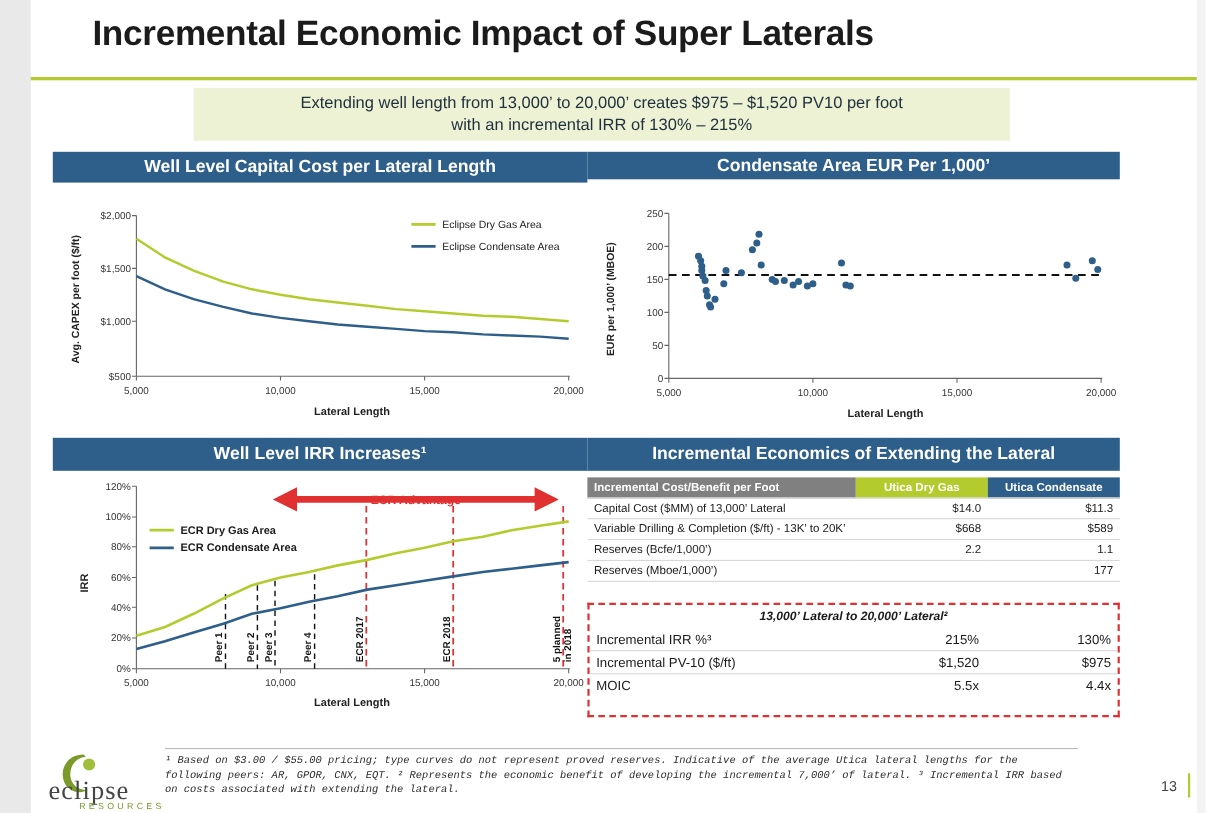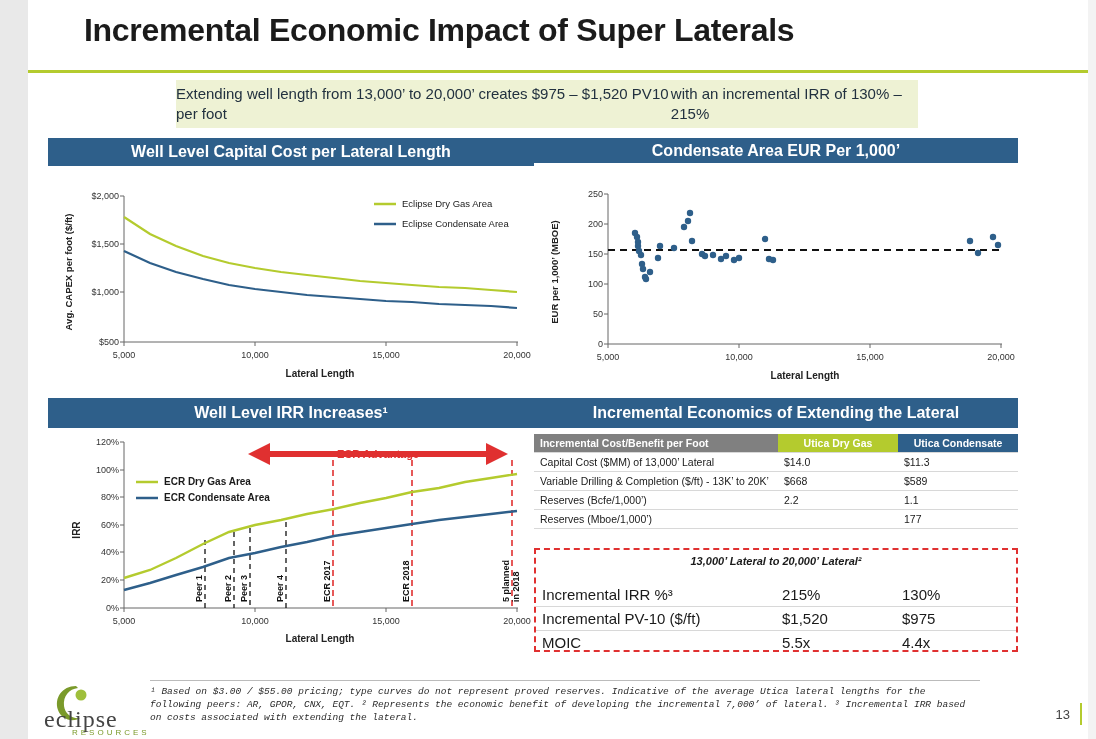--- a/index.html
+++ b/index.html
@@ -23,52 +23,52 @@
   .slide-title {
     position:absolute; left:56px; top:12px;
     font-size:32px; font-weight:bold; color:#1b1b1b; letter-spacing:-0.3px;
     font-family:"Liberation Sans", sans-serif;
   }
   .title-underline { position:absolute; left:28px; top:70px; width:1060px; height:3px; background:#b4cb2e; }
 
   
   .subtitle-box {
     position:absolute; left:176px; top:80px; width:742px; height:48px;
-    background:#eef2d4; display:flex; flex-direction:row; align-items:center; justify-content:center;
+    background:#eef2d4; display:flex; flex-direction:column; align-items:center; justify-content:center;
   }
   .subtitle-line { font-size:15px; color:#22313f; line-height:20px; }
 
   
   .panel-header {
     position:absolute; background:#2e5f8a; color:#fff; font-weight:bold;
     display:flex; align-items:center; justify-content:center; font-size:16px;
   }
 
   .chart-box { position:absolute; background:#fff; }
 
   
   .econ-table { position:absolute; left:534px; top:434px; width:484px; font-size:10.5px; }
   table.econ { border-collapse:collapse; width:100%; }
   table.econ th, table.econ td { padding:3px 6px; }
   .th-label { background:#808080; color:#fff; text-align:left; font-weight:bold; font-size:10.5px; }
   .th-dry { background:#b4cb2e; color:#ffffff; text-align:center; font-weight:bold; width:120px; font-size:10.5px;}
   .th-cond { background:#2e5f8a; color:#ffffff; text-align:center; font-weight:bold; width:120px; font-size:10.5px;}
   table.econ td.lbl { text-align:left; border-bottom:1px solid #d8d8d8; }
-  table.econ td.val { text-align:left; border-bottom:1px solid #d8d8d8; }
+  table.econ td.val { text-align:right; border-bottom:1px solid #d8d8d8; }
   table.econ tr.first td { border-top:1px solid #d8d8d8; }
 
   .dashed-box {
     position:absolute; left:534px; top:548px; width:484px; height:104px;
     border:2px dashed #e03030;
   }
   .dashed-title { text-align:center; font-weight:bold; font-size:11px; padding-top:5px; color:#1a1a1a;font-style:italic; }
-  table.econ2 { border-collapse:collapse; width:100%; font-size:15px; margin-top:16px; }
+  table.econ2 { border-collapse:collapse; width:100%; font-size:12px; margin-top:4px; }
   table.econ2 td { padding:3px 6px; }
   table.econ2 td.lbl { text-align:left; border-bottom:1px solid #d8d8d8; }
-  table.econ2 td.val { text-align:left; border-bottom:1px solid #d8d8d8; width:120px; }
+  table.econ2 td.val { text-align:right; border-bottom:1px solid #d8d8d8; width:120px; }
   table.econ2 tr:last-child td { border-bottom:none; }
 
   
   .footnote {
     position:absolute; left:150px; top:680px; width:830px;
     font-size:9.5px; font-style:italic; color:#2b2b2b; line-height:13px;
     border-top:1px solid #bbb; padding-top:4px;font-family:Liberation Mono, monospace;
   }
   .page-num { position:absolute; right:26px; top:707px; font-size:13px; color:#444; }
   .page-rule { position:absolute; right:14px; top:703px; width:2px; height:22px; background:#b4cb2e; }

